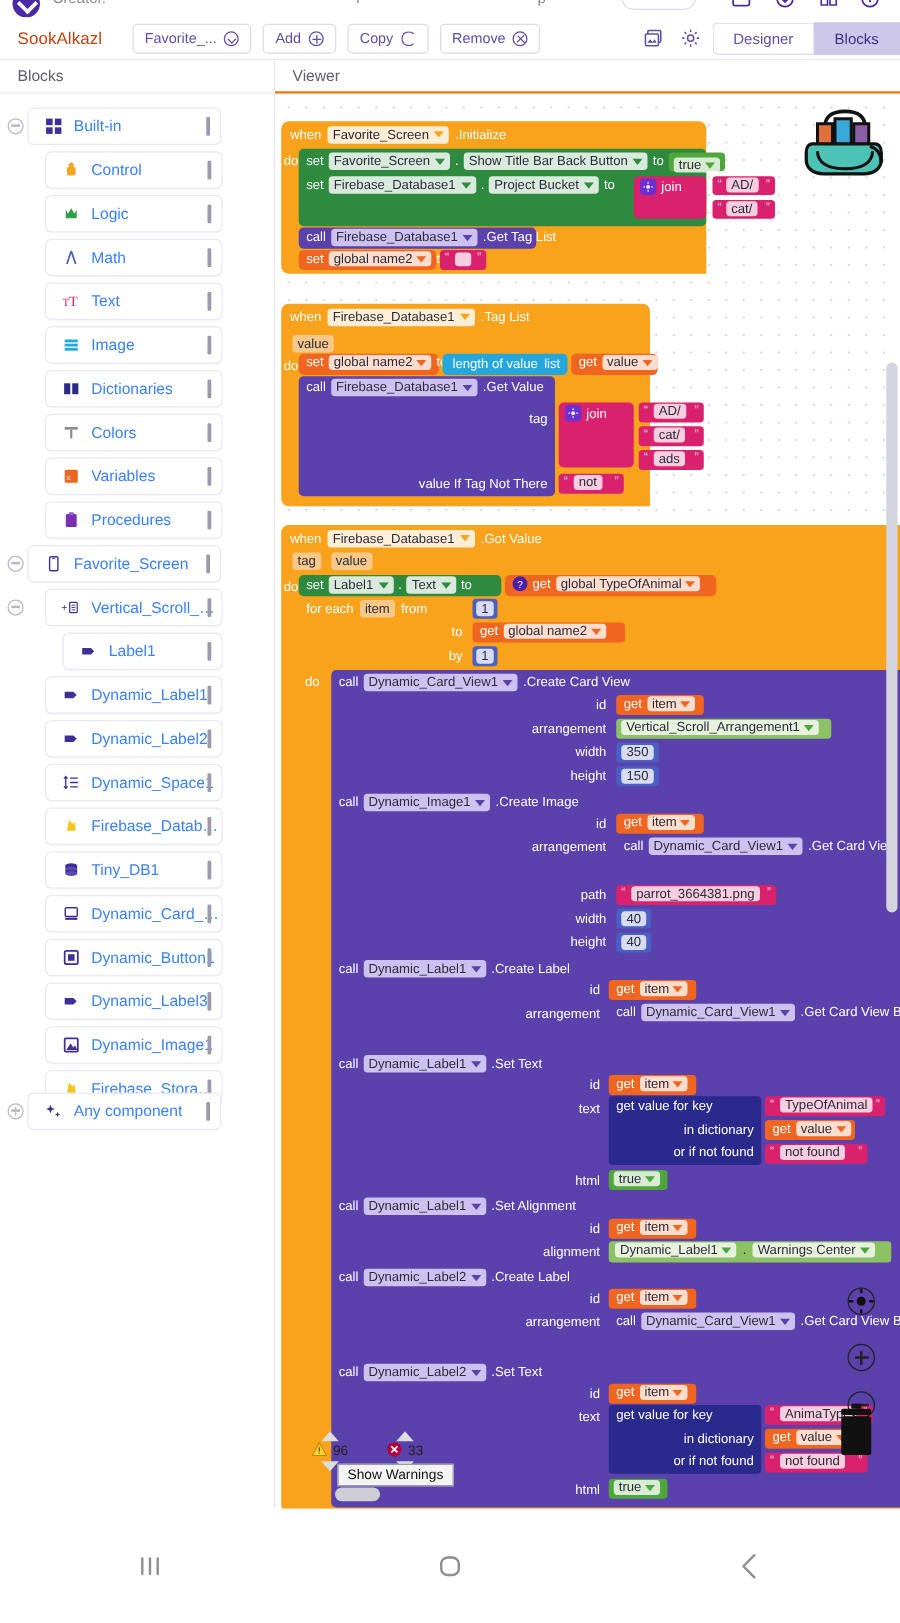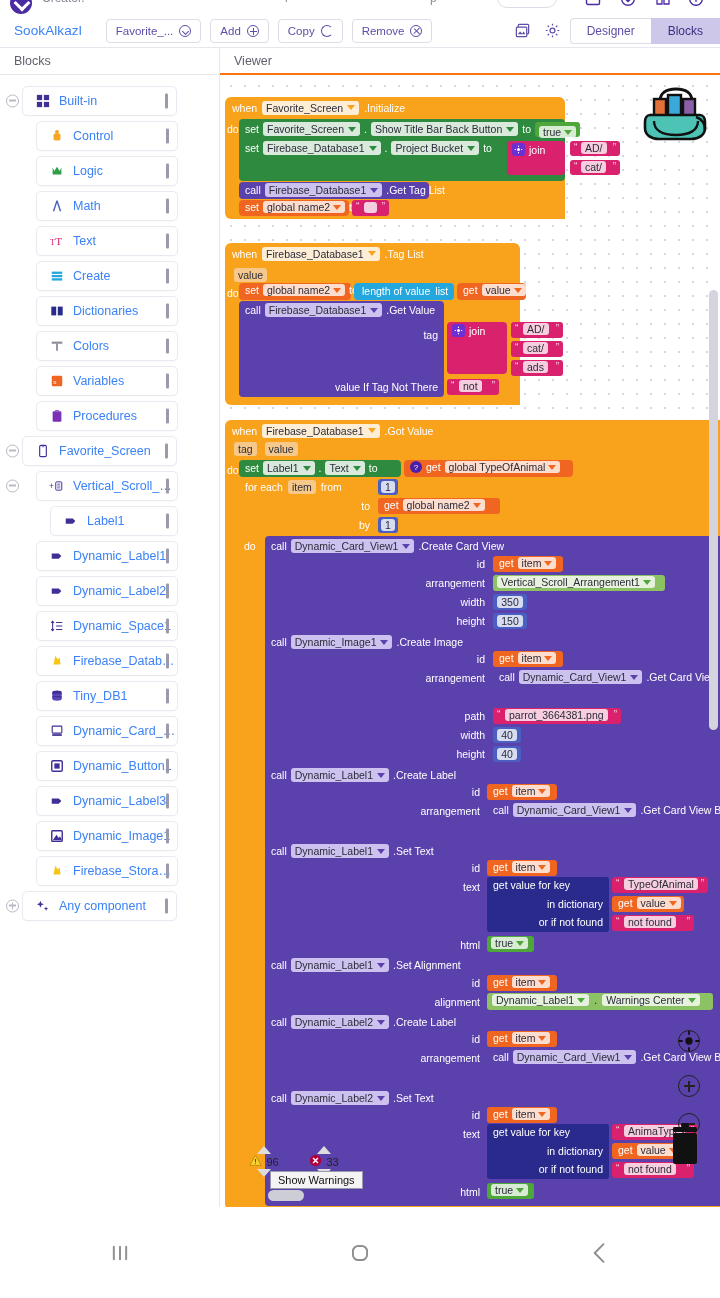--- a/index.html
+++ b/index.html
@@ -35,21 +35,21 @@
     position:absolute; top:-9px; width:16px; height:16px; color:#4b2ba3;
   }
 
   
   #app-toolbar{
     position:absolute; left:0; top:14px; width:720px; height:34px;
     background:#ffffff; border-bottom:1px solid #e6e6ee;
     display:flex; align-items:center;
   }
   #project-title{
-    margin-left:14px; font-size:13.5px; color:#3b82f6; letter-spacing:.1px;
+    margin-left:14px; font-size:13.5px; color:#c2410c; letter-spacing:.1px;
     white-space:nowrap;
   }
   .tb-btn{
     height:24px; border:1px solid #dcdce6; border-radius:4px; background:#fff;
     display:flex; align-items:center; justify-content:center; gap:6px;
     padding:0 9px; font-size:11.5px; color:#5b4fa8; white-space:nowrap;
     cursor:pointer;
   }
   .tb-group{ display:flex; align-items:center; gap:9px; margin-left:18px; }
   .tb-ic{ width:12px; height:12px; display:inline-block; flex:0 0 auto;}
@@ -328,21 +328,21 @@
     </div>
     <div class="pal-row" style="position: absolute; left: 0px; top: 183px; width: 220px;">
       <div class="pal-chip d1">
         <span class="pal-ic">
           <svg viewBox="0 0 16 16" width="14" height="14">
             <rect x="2" y="3" width="12" height="2.6" fill="#23a7dd"></rect>
             <rect x="2" y="6.8" width="12" height="2.6" fill="#23a7dd"></rect>
             <rect x="2" y="10.6" width="12" height="2.6" fill="#23a7dd"></rect>
           </svg>
         </span>
-        <span class="pl">Create</span>
+        <span class="pl">Image</span>
         <span class="handle"></span>
       </div>
     </div>
     <div class="pal-row" style="position: absolute; left: 0px; top: 218px; width: 220px;">
       <div class="pal-chip d1">
         <span class="pal-ic">
           <svg viewBox="0 0 16 16" width="14" height="14">
             <rect x="1.5" y="3" width="5.6" height="10" fill="#2a2a8c"></rect>
             <rect x="8.9" y="3" width="5.6" height="10" fill="#2a2a8c"></rect>
           </svg>
@@ -540,21 +540,21 @@
       <div class="pal-chip d1">
         <span class="pal-ic">
           <svg viewBox="0 0 16 16" width="14" height="14">
             <path d="M4 12l2-10 3 4 2-2 1 8z" fill="#f5c518"></path>
           </svg>
         </span>
         <span class="pl">Firebase_Storage1</span>
         <span class="handle"></span>
       </div>
     </div>
-    <div class="pal-row" style="position: absolute; left: 0px; top: 813px; width: 237px;">
+    <div class="pal-row" style="position: absolute; left: 0px; top: 796px; width: 237px;">
       <div class="pal-toggle plus">
         <i></i>
         <i></i>
       </div>
       <div class="pal-chip d0">
         <span class="pal-ic">
           <svg viewBox="0 0 16 16" width="14" height="14">
             <path d="M5 2l1.1 2.9L9 6 6.1 7.1 5 10 3.9 7.1 1 6l2.9-1.1z" fill="#3f2f96"></path>
             <path d="M11.5 8.5l.7 1.8 1.8.7-1.8.7-.7 1.8-.7-1.8-1.8-.7 1.8-.7z" fill="#3f2f96"></path>
           </svg>

